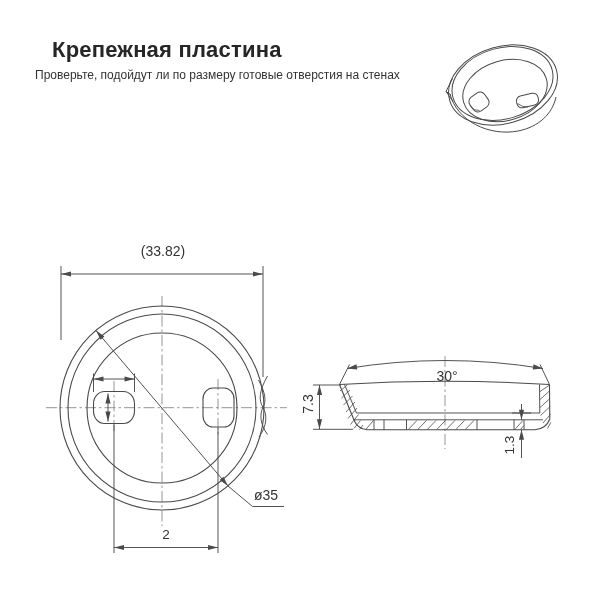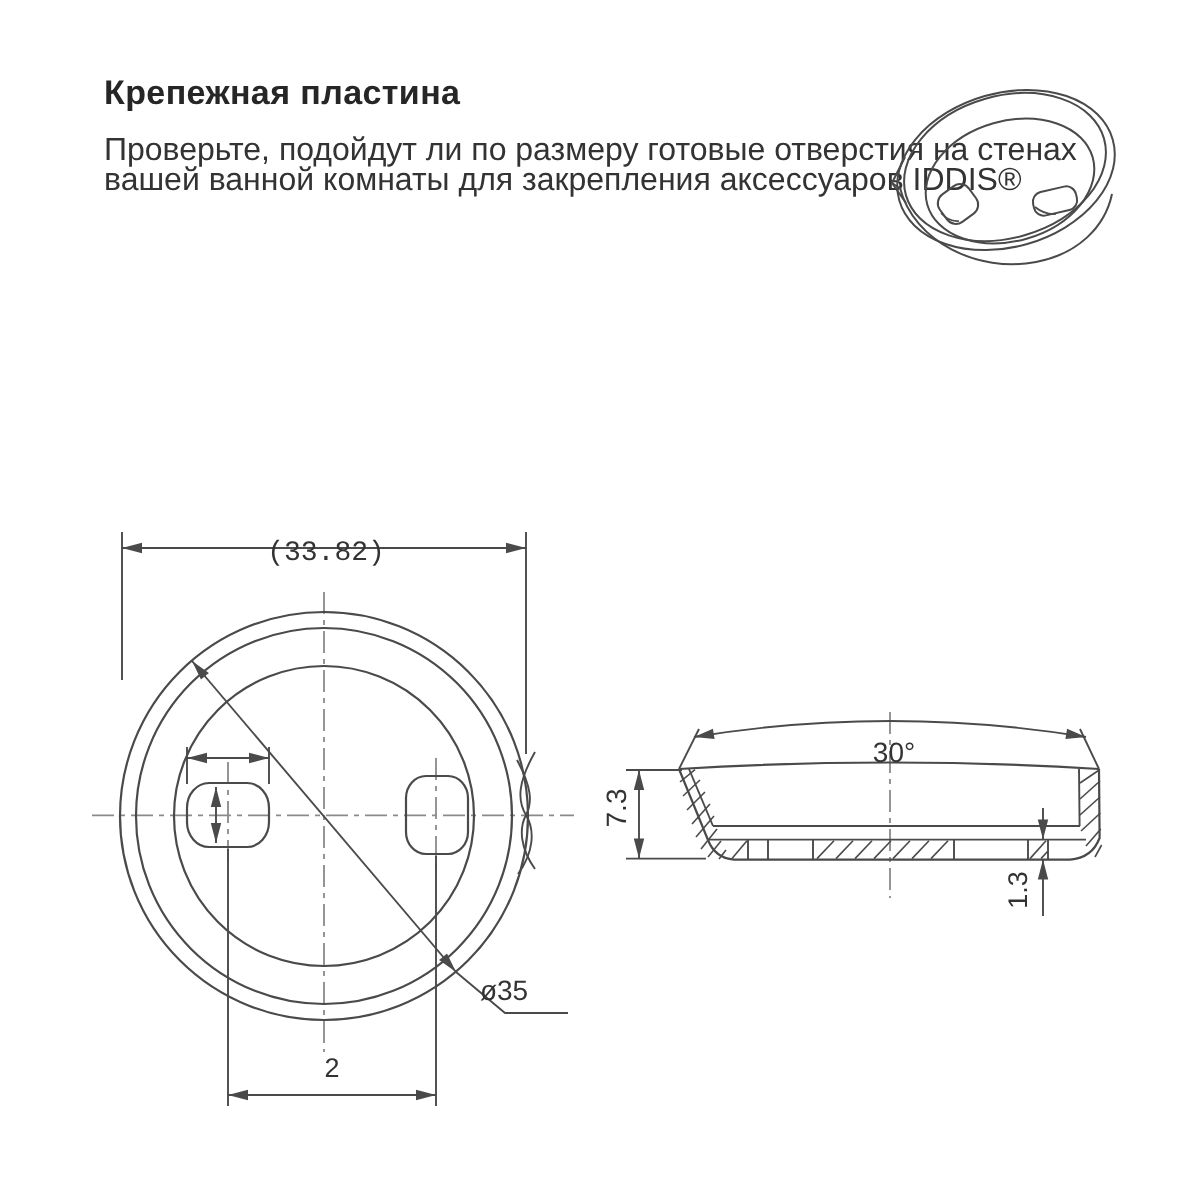--- a/index.html
+++ b/index.html
@@ -1,37 +1,36 @@
 <!DOCTYPE html>
 <html><head>
 <meta charset="utf-8">
 <style>
   html,body{margin:0;padding:0;background:#fff;}
   body{width:600px;height:600px;position:relative;overflow:hidden;
        font-family:"Liberation Sans","DejaVu Sans",sans-serif;}
   .page{position:absolute;inset:0;background:#ffffff;}
-  .title{position:absolute;left:52px;top:37px;font-size:17px;font-weight:bold;
+  .title{position:absolute;left:52px;top:37px;font-size:22px;font-weight:bold;
          color:#262626;letter-spacing:.2px;}
-  .subtitle{position:absolute;left:52px;top:68px;font-size:16px;line-height:15px;
+  .subtitle{position:absolute;left:35px;top:68px;font-size:12px;line-height:15px;
             color:#333333;}
   svg.art{position:absolute;left:0;top:0;}
   .dim-label{position:absolute;color:#333333;font-size:14px;white-space:nowrap;
              transform:translate(-50%,-50%);}
   .dim-label.small{font-size:13.5px;}
   .dim-label.rot{transform:translate(-50%,-50%) rotate(-90deg);}
 </style>
 </head>
 <body>
 
 <div class="page">
 
   <div class="title">Крепежная пластина</div>
   <div class="subtitle">
     <div>Проверьте, подойдут ли по размеру готовые отверстия на стенах</div>
-    <div>вашей ванной комнаты для закрепления аксессуаров IDDIS®</div>
   </div>
 
   <svg class="art" width="600" height="600" viewBox="0 0 600 600">
     <defs>
       <marker id="arr" markerWidth="12" markerHeight="8" refX="11.5" refY="4" orient="auto-start-reverse" markerUnits="userSpaceOnUse">
         <path d="M11.5,4 L1.5,1.4 L1.5,6.6 Z" fill="#4a4a4a"></path>
       </marker>
     </defs>
 
     <g stroke="#4a4a4a" fill="none" stroke-width="1.1">
@@ -149,20 +148,20 @@
         <path d="M452.5,78.5 L446,91.5 L453,101.5"></path>
         <path d="M446,91.5 L450.5,94.5"></path>
       </g>
       <rect x="470" y="93.5" width="18" height="17" rx="5.5" transform="rotate(-36 479 102)"></rect>
       <path d="M470.5,106.5 q4,4.5 9,4" stroke-width="0.85"></path>
       <rect x="516.5" y="94.5" width="22" height="12" rx="5" transform="rotate(-13 527.5 100.5)"></rect>
       <path d="M517.5,103.5 q5,4 10.5,3.5" stroke-width="0.85"></path>
     </g>
   </svg>
 
-  <div class="dim-label" style="left:163px;top:277px;font-family:Liberation Mono, monospace;">(33.82)</div>
+  <div class="dim-label" style="left:163px;top:251px;">(33.82)</div>
   <div class="dim-label small" style="left:166px;top:534px;">2</div>
-  <div class="dim-label" style="left:252px;top:495px;">ø35</div>
+  <div class="dim-label" style="left:266px;top:495px;">ø35</div>
   <div class="dim-label" style="left:447px;top:344px;margin-top:32px;">30°</div>
   <div class="dim-label rot" style="left:308px;top:404px;">7.3</div>
   <div class="dim-label rot small" style="left:509px;top:445px;">1.3</div>
 
 </div>
 
 </body></html>

